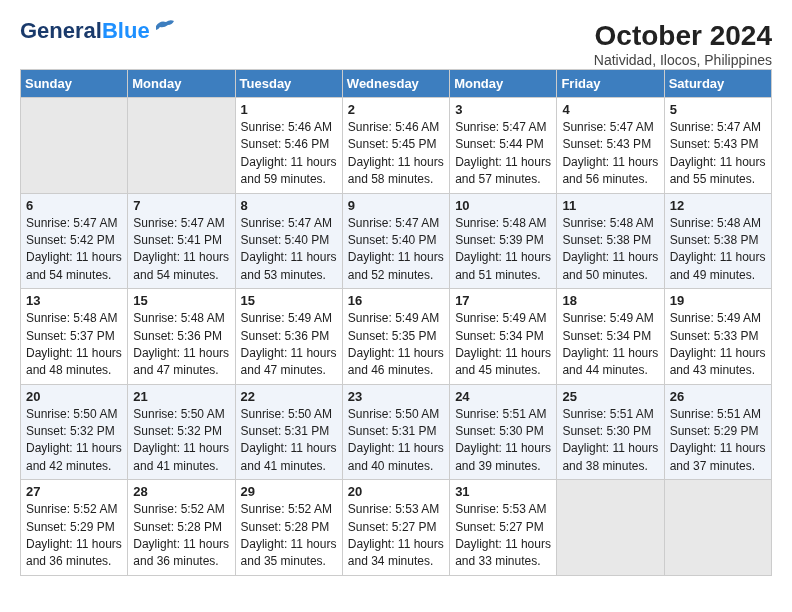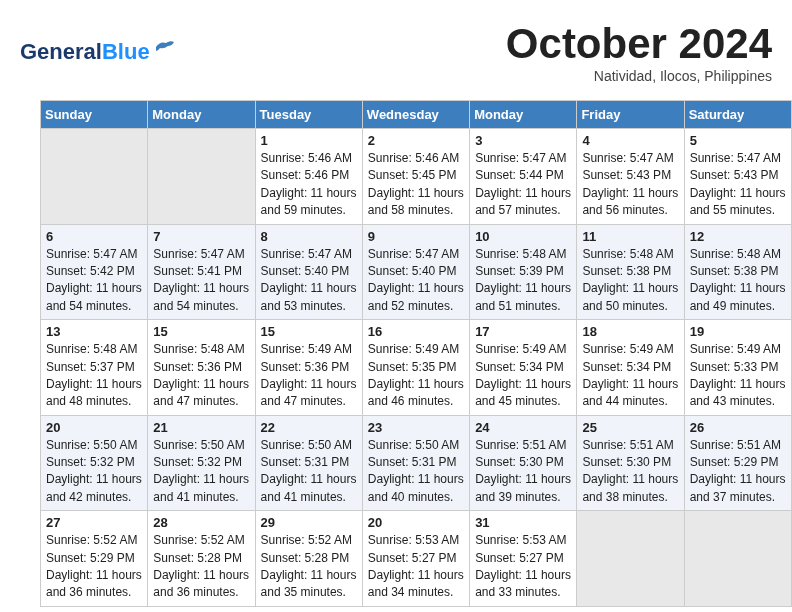--- a/index.html
+++ b/index.html
@@ -6,55 +6,54 @@
     body {
       font-family: Arial, sans-serif;
       background: #fff;
       width: 792px;
       min-height: 612px;
       padding: 20px;
     }
     .header {
       display: flex;
       justify-content: space-between;
-      align-items: center;
-      margin-bottom: 16px;
+      align-items: flex-start;
+      margin-bottom: 1px;
       gap: 44px;
     }
     .logo {
       display: flex;
       flex-direction: column;
       align-items: flex-start;
     }
     .logo-text {
       font-size: 22px;
       font-weight: bold;
       color: #1a3a6b;
       line-height: 1;
     }
     .logo-text .blue {
       color: #1e90ff;
     }
     .title-block {
       text-align: right;
     }
     .month-year {
-      font-size: 42px;
+      font-size: 28px;
       font-weight: bold;
       color: #222;
     }
     .location {
       font-size: 14px;
       color: #444;
     }
     table {
       width: 100%;
       border-collapse: collapse;
       table-layout: fixed;
-      margin-left: 20px;
     }
     thead tr th {
       background: #3d7ebf;
       color: #fff;
       font-size: 13px;
       font-weight: bold;
       padding: 6px 4px;
       text-align: left;
       border: 1px solid #ccc;
     }

